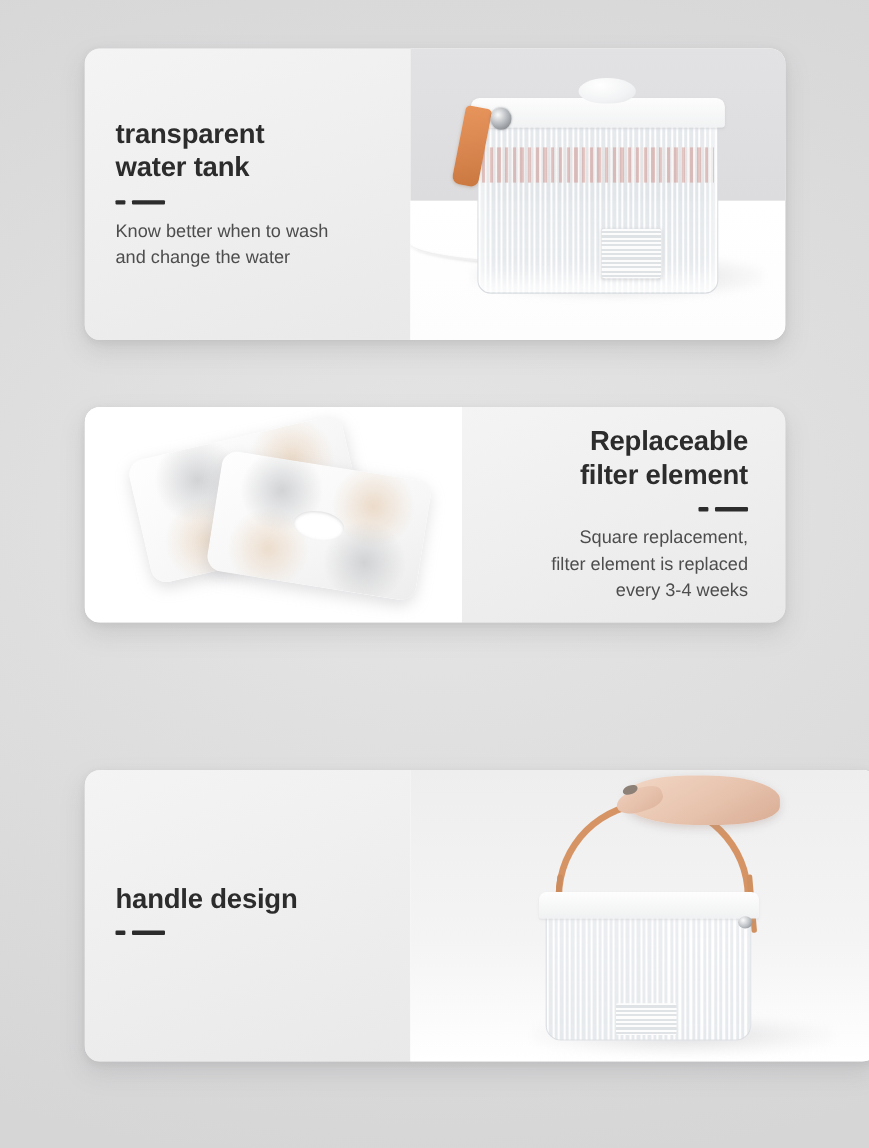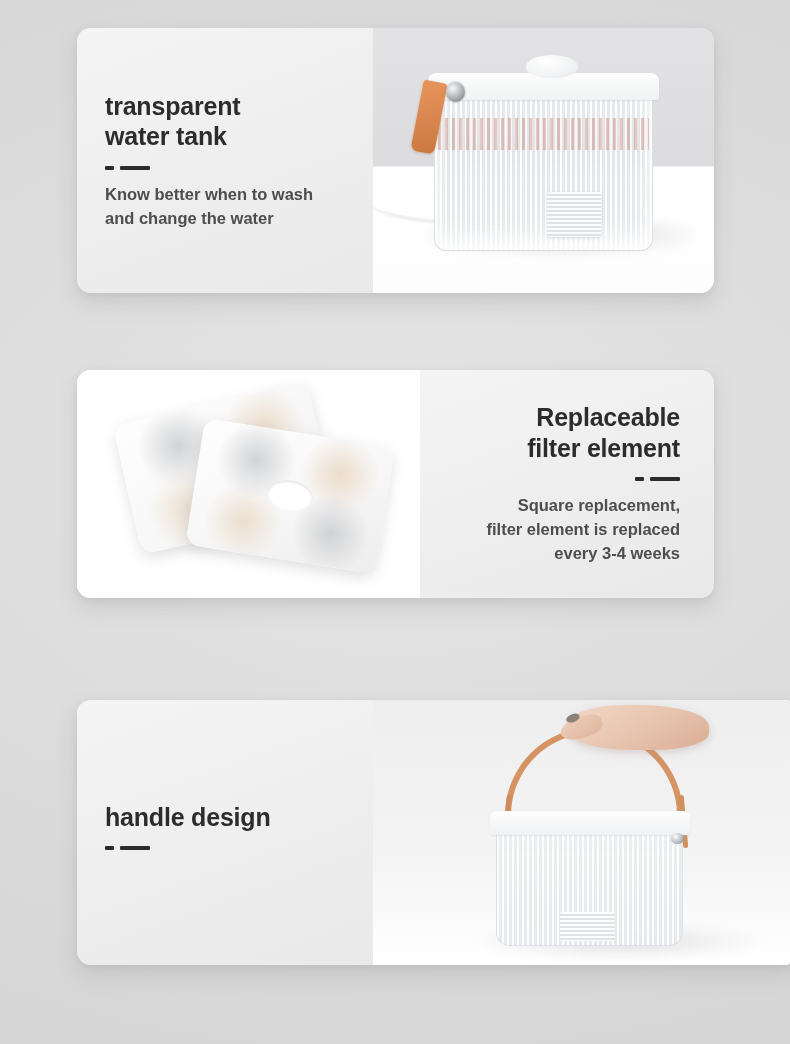--- a/index.html
+++ b/index.html
@@ -24,22 +24,22 @@
     position: absolute;
     border-radius: 14px;
     overflow: hidden;
     display: flex;
     background: #f0f0f1;
     box-shadow:
       0 10px 22px rgba(120,120,125,0.20),
       0 2px 6px rgba(120,120,125,0.12);
   }
 
-  #card-1 { left: 77px;  top: 28px;  width: 637px; height: 265px; }
-  #card-2 { left: 77px;  top: 370px; width: 637px; height: 228px; }
+  #card-1 { left: 77px;  top: 44px;  width: 637px; height: 265px; }
+  #card-2 { left: 77px;  top: 370px; width: 637px; height: 196px; }
   #card-3 { left: 77px;  top: 700px; width: 721px; height: 265px; }
 
   
   .text-panel {
     position: relative;
     background: linear-gradient(160deg, #f4f4f5 0%, #eeeeef 55%, #e9e9ea 100%);
     display: flex;
     flex-direction: column;
     justify-content: center;
     flex: 0 0 auto;
@@ -69,21 +69,21 @@
     border-radius: 1px;
   }
   .divider .dash-long {
     width: 30px; height: 4px;
     background: #2c2c2c;
     border-radius: 1px;
   }
 
   .subline {
     font-size: 16.5px;
-    font-weight: bold;
+    font-weight: normal;
     color: #4d4d4d;
     line-height: 1.44;
     white-space: pre-line;
   }
 
   
   .photo-panel {
     position: relative;
     flex: 1 1 auto;
     overflow: hidden;

